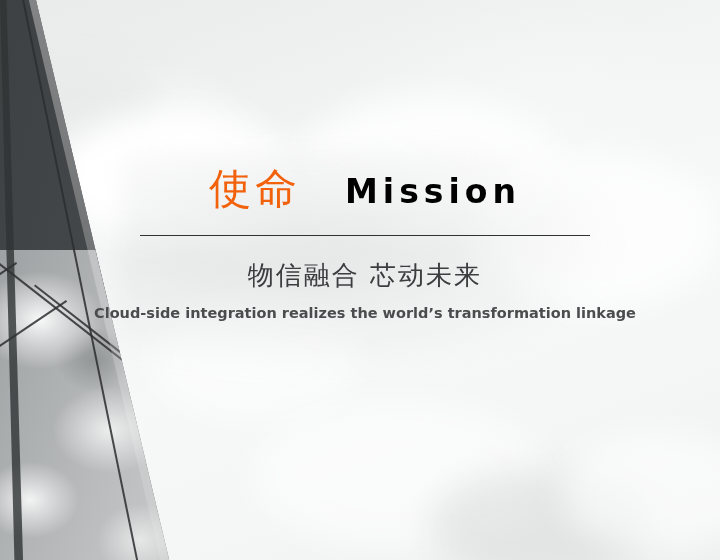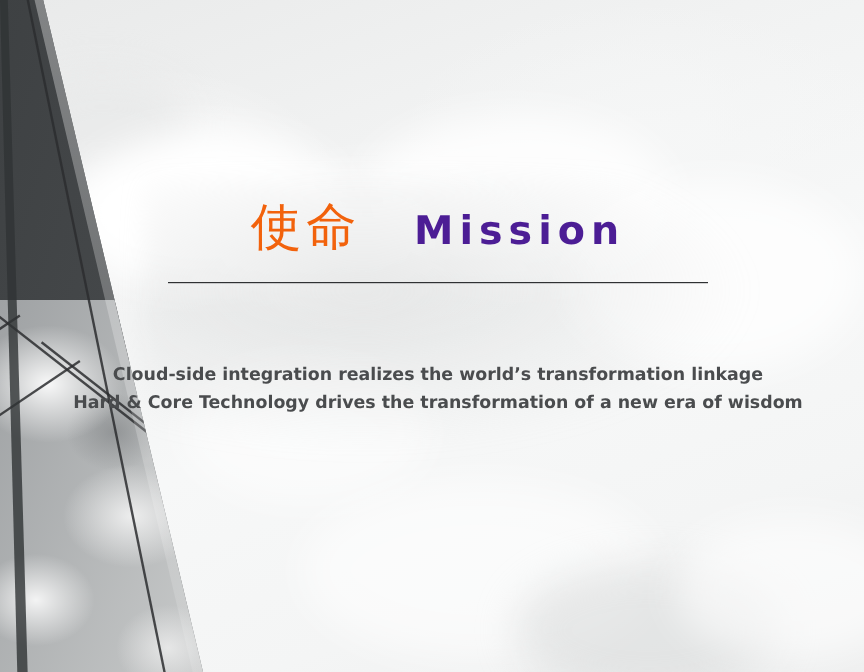--- a/index.html
+++ b/index.html
@@ -130,21 +130,21 @@
   }
   .title-cn {
     color: #f2620c;
     font-size: 42px;
     font-weight: 400;
     letter-spacing: 4px;
     line-height: 1;
     font-family: "DejaVu Sans", "Liberation Sans", sans-serif;
   }
   .title-en {
-    color: #4c1d95;
+    color: #000000;
     font-size: 33px;
     font-weight: 700;
     letter-spacing: 5px;
     line-height: 1;
     margin-left: 44px;
     font-family: "DejaVu Sans", "Liberation Sans", sans-serif;
   }
 
   .rule {
     position: absolute;
@@ -221,20 +221,20 @@
 
   <div class="content">
 
     <div class="title-row">
       <span class="title-cn">使命</span>
       <span class="title-en">Mission</span>
     </div>
 
     <div class="rule"></div>
 
+    <div class="subtitle-cn">物信融合 芯动未来</div>
 
     <div class="tagline">
       <span class="line">Cloud-side integration realizes the world’s transformation linkage</span>
-      <span class="line">Hard &amp; Core Technology drives the transformation of a new era of wisdom</span>
     </div>
 
   </div>
 </div>
 
 </body></html>

